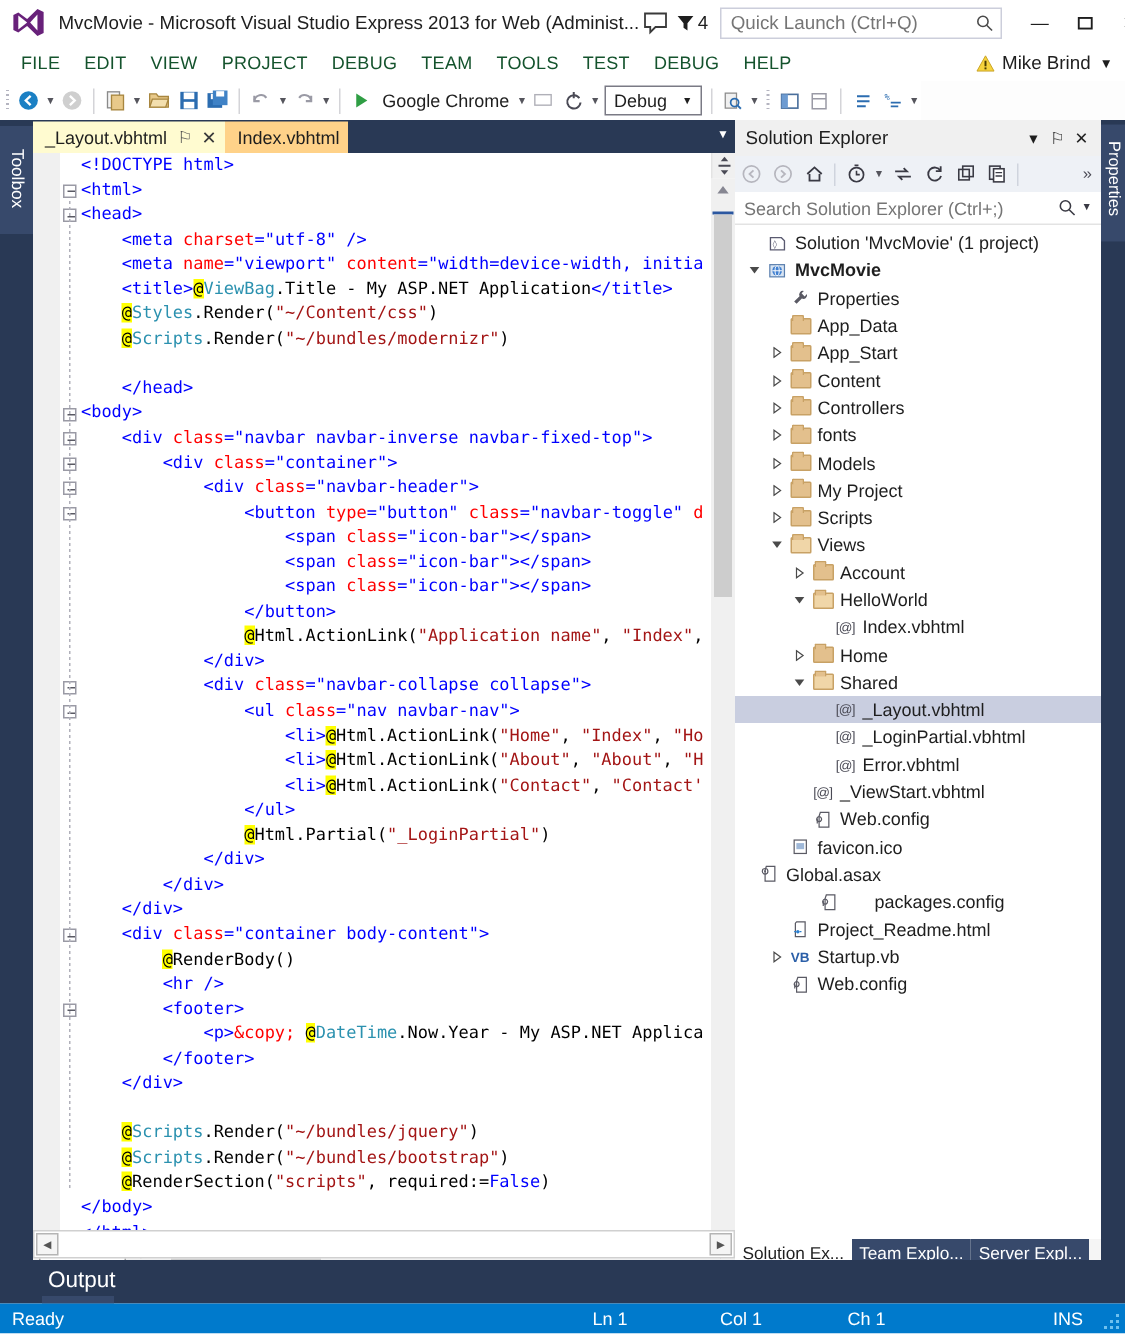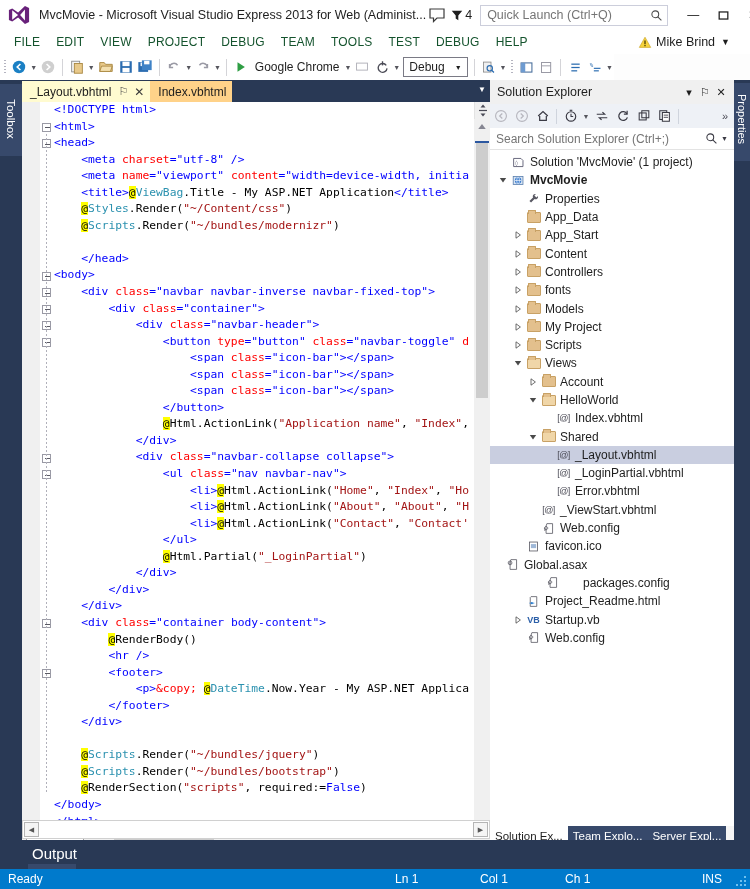--- a/index.html
+++ b/index.html
@@ -42,21 +42,21 @@
   
   .menubar {
     position: absolute; left: 0; top: 30px; width: 750px; height: 24px;
     background: #ffffff; display: flex; align-items: center;
   }
   .menu-item {
     font-size: 12px; color: #14532d; padding: 3px 8px; white-space: nowrap;
     letter-spacing: 0.2px;
   }
   .menu-item:first-child { margin-left: 6px; }
-  .user-area { margin-left: auto; display: flex; align-items: center; margin-right: 20px; }
+  .user-area { margin-left: auto; display: flex; align-items: center; margin-right: 8px; }
   .warn-tri { width: 14px; height: 13px; margin-right: 4px; }
   .user-name { font-size: 12.5px; color: #1e1e1e; }
   .user-caret { margin-left: 6px; font-size: 9px; color: #1e1e1e; }
 
   
   .toolbar {
     position: absolute; left: 0; top: 54px; width: 614px; height: 26px;
     background: #ffffff; display: flex; align-items: center;
   }
   .tb-grip { width: 8px; height: 18px; margin-left: 2px; position: relative; }
@@ -840,20 +840,31 @@
         <div class="trow" style="padding-left: 51px;">
           <span class="tw"></span>
           <span class="ticon">
             <span class="razor-ico">[@]</span>
           </span>
           <span class="tlabel">Index.vbhtml</span>
         </div>
         <div class="trow" style="padding-left: 36px;">
           <span class="tw">
             <svg viewBox="0 0 10 10" width="8" height="8">
+              <path d="M2.5 1 V9 L8 5 Z" fill="none" stroke="#4a4a4a" stroke-width="1"></path>
+            </svg>
+          </span>
+          <span class="ticon">
+            <span class="folder"></span>
+          </span>
+          <span class="tlabel">Home</span>
+        </div>
+        <div class="trow" style="padding-left: 36px;">
+          <span class="tw">
+            <svg viewBox="0 0 10 10" width="8" height="8">
               <path d="M1 2.5 H9 L5 8 Z" fill="#4a4a4a"></path>
             </svg>
           </span>
           <span class="ticon">
             <span class="folder open"></span>
           </span>
           <span class="tlabel">Shared</span>
         </div>
         <div class="trow sel" style="padding-left: 51px;">
           <span class="tw"></span>

